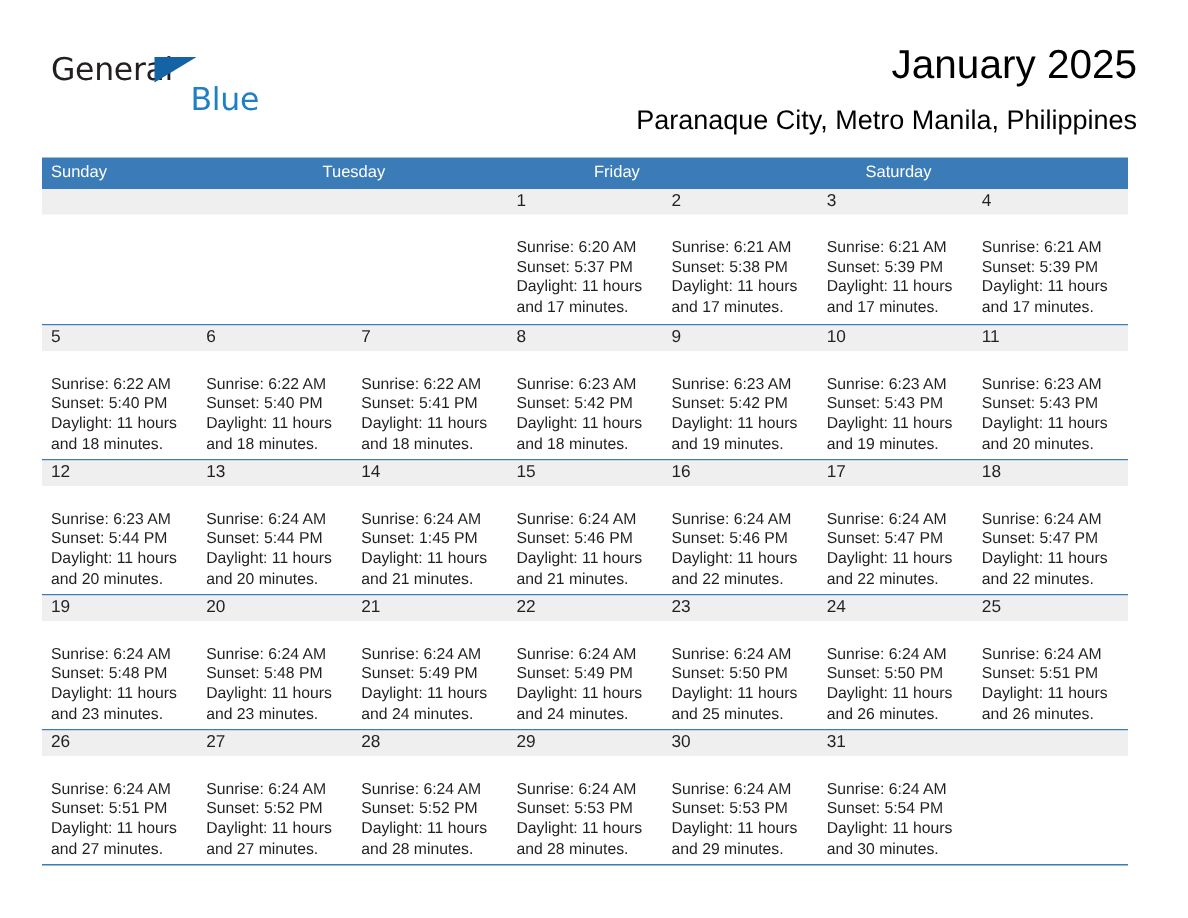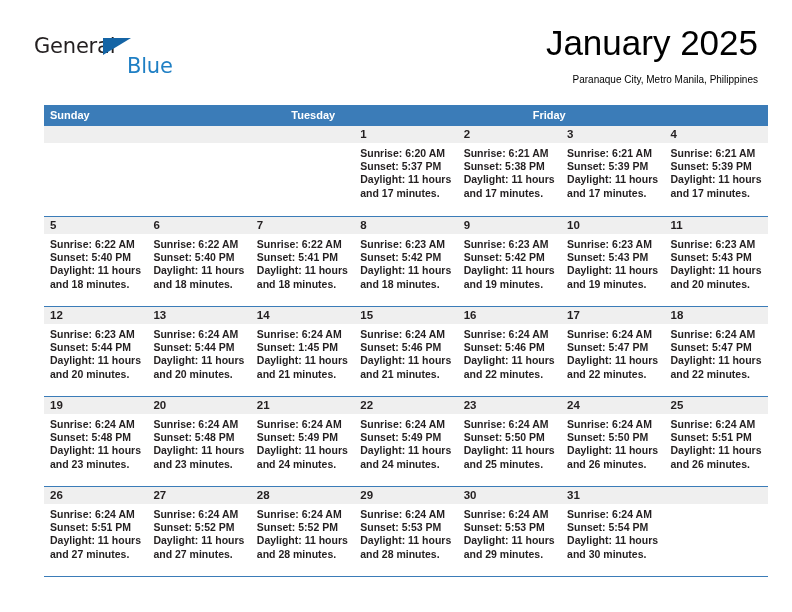--- a/index.html
+++ b/index.html
@@ -64,40 +64,39 @@
     font-family: "DejaVu Sans", sans-serif;
     margin-left: 36px;
   }
   .title-block {
     position: absolute;
     right: 0;
     top: 0;
     text-align: right;
   }
   .cal-title {
-    font-size: 35px;
+    font-size: 27px;
     color: #000000;
     line-height: 34px;
     white-space: nowrap;
   }
   .cal-subtitle {
-    font-size: 10px;
+    font-size: 18px;
     color: #000000;
     line-height: 22px;
     margin-top: 9px;
     white-space: nowrap;
   }
 
   
   .calendar {
     position: absolute;
-    left: 44px;
+    left: 28px;
     top: 105px;
     width: 724px;
-    font-weight: bold;
   }
   .dow-row {
     display: flex;
     background: #3b7cb8;
     height: 21px;
   }
   .dow {
     flex: 1 1 0;
     color: #ffffff;
     font-size: 11px;
@@ -132,21 +131,21 @@
     overflow: hidden;
   }
   .day-num {
     position: relative;
     font-size: 11.5px;
     line-height: 17px;
     color: #231f20;
     height: 17px;
   }
   .day-lines {
-    margin-top: 4px;
+    margin-top: 16px;
   }
   .dline {
     font-size: 10.5px;
     line-height: 13.2px;
     color: #231f20;
     white-space: nowrap;
   }
   .cal-bottom {
     border-top: 1px solid #3b7cb8;
     height: 0;
@@ -170,20 +169,21 @@
       <div class="cal-subtitle">Paranaque City, Metro Manila, Philippines</div>
     </div>
 
   </div>
 
   <div class="calendar">
     <div class="dow-row" id="dow-row">
         <div class="dow">Sunday</div>
         <div class="dow">Tuesday</div>
         <div class="dow">Friday</div>
+        <div class="dow">Saturday</div>
       </div>
     <div id="weeks-container">
         <div class="week">
           <div class="week-band"></div>
           <div class="day">
             <div class="day-num"></div>
             <div class="day-lines"></div>
           </div>
           <div class="day">
             <div class="day-num"></div>

